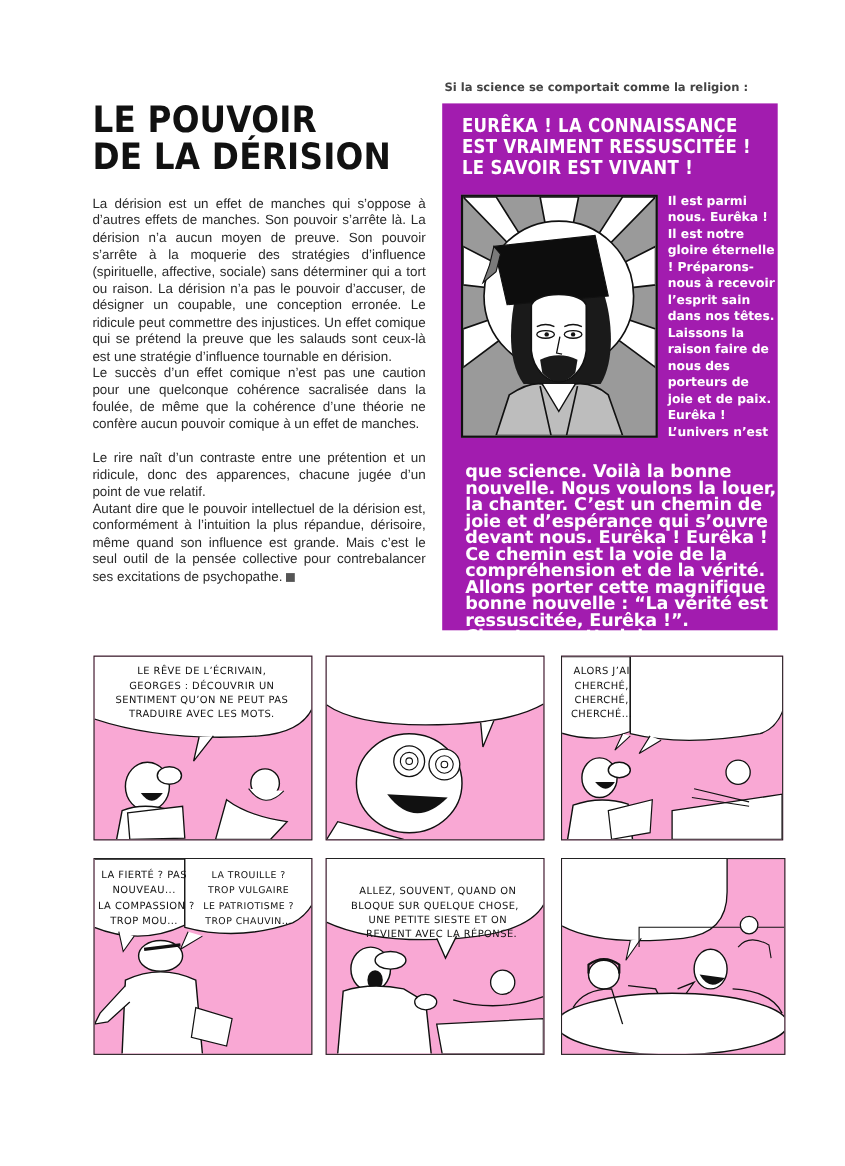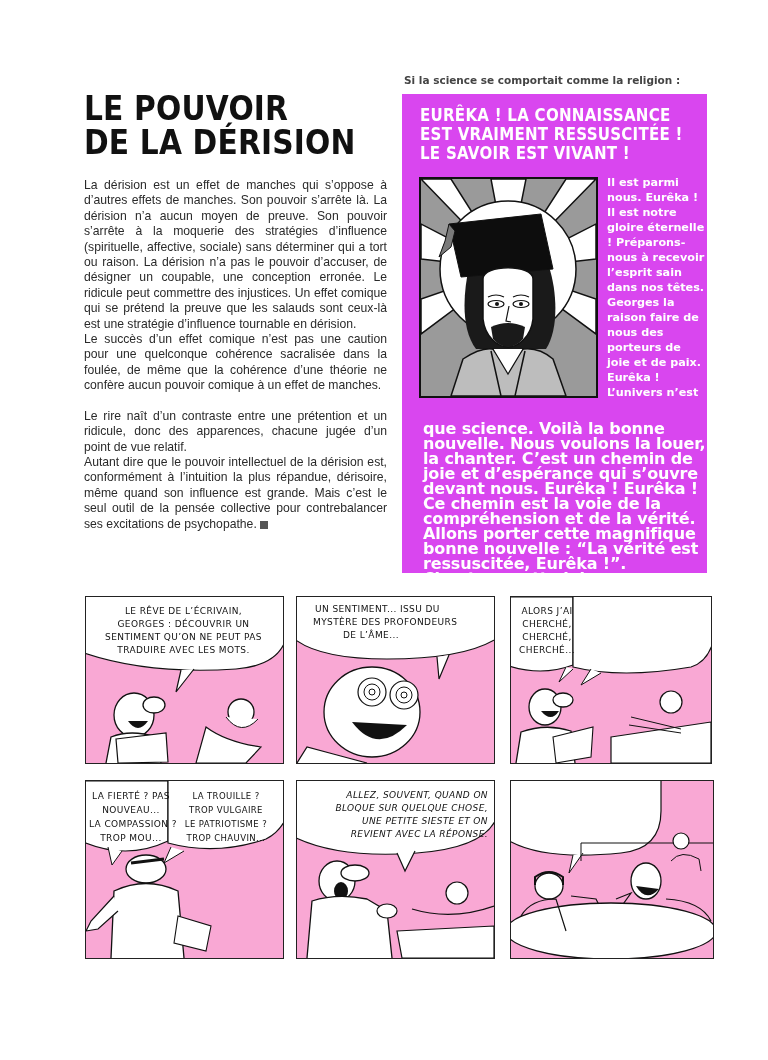--- a/index.html
+++ b/index.html
@@ -7,21 +7,21 @@
 
   .title { position: absolute; left: 84px; top: 92px; margin: 0; font-family: "DejaVu Sans", sans-serif; font-weight: bold; font-size: 33px; line-height: 34px; letter-spacing: 0.2px; color: #111; transform: scaleX(0.9); transform-origin: left top; white-space: nowrap; }
 
   .body-text { position: absolute; left: 84px; top: 178px; width: 303px; font-family: Liberation Sans, sans-serif; font-size: 12.2px; line-height: 15.4px; color: #2a2a2a; }
   .body-text p { margin: 0; text-align: justify; }
   .body-text p.gap { margin-top: 15px; }
   .end-mark { display: inline-block; width: 8px; height: 8px; background: #555; margin-left: 3px; vertical-align: -1px; }
 
   .box-kicker { position: absolute; left: 404px; top: 74px; font-family: "DejaVu Sans", sans-serif; font-weight: bold; font-size: 10.5px; color: #444; white-space: nowrap; }
 
-  .grey-box { position: absolute; left: 402px; top: 94px; width: 305px; height: 479px; background: #d946ef; }
+  .grey-box { position: absolute; left: 402px; top: 94px; width: 305px; height: 479px; background: #a21caf; }
   .box-headline { position: absolute; left: 18px; top: 12px; margin: 0; font-family: "DejaVu Sans", sans-serif; font-weight: bold; font-size: 17.5px; line-height: 19px; color: #ffffff; transform: scaleX(0.86); transform-origin: left top; white-space: nowrap; letter-spacing: 0.3px; }
 
   .jesus-frame { position: absolute; left: 17px; top: 26px; width: 175px; height: 217px; margin-top: 57px; background: #9a9a9a; border: 2px solid #111; overflow: hidden; }
   .jesus-frame svg { display: block; }
 
   .narrow-col { position: absolute; left: 205px; top: 81px; width: 98px; font-family: "DejaVu Sans", sans-serif; font-weight: bold; font-size: 11.2px; line-height: 15px; color: #fff; }
   .wide-col { position: absolute; left: 21px; top: 327px; width: 285px; font-family: "DejaVu Sans", sans-serif; font-weight: bold; font-size: 16px; line-height: 15px; color: #fff; }
   .narrow-col p, .wide-col p { margin: 0; }
   .wide-col p { letter-spacing: -0.15px; }
 
@@ -85,21 +85,21 @@
 
       <path d="M70,148 Q87,140 104,148 L102,160 Q87,176 72,160 Z" fill="#1a1a1a"></path>
 
       <path d="M30,217 L42,180 Q60,168 72,170 L87,190 L102,170 Q118,168 132,180 L145,217 Z" fill="#bdbdbd" stroke="#111" stroke-width="1.5"></path>
       <path d="M70,172 L80,217 M104,172 L94,217" stroke="#111" stroke-width="1.5" fill="none"></path>
       <path d="M72,170 L87,195 L102,170" fill="#ffffff" stroke="#111" stroke-width="1.2"></path>
     </svg>
   </div>
 
   <div class="narrow-col">
-    <p>Il est parmi nous. Eurêka ! Il est notre gloire éternelle ! Préparons-nous à recevoir l’esprit sain dans nos têtes. Georges la raison faire de nous des porteurs de joie et de paix. Eurêka ! L’univers n’est</p>
+    <p>Il est parmi nous. Eurêka ! Il est notre gloire éternelle ! Préparons-nous à recevoir l’esprit sain dans nos têtes. Laissons la raison faire de nous des porteurs de joie et de paix. Eurêka ! L’univers n’est</p>
   </div>
   <div class="wide-col">
     <p>que science. Voilà la bonne nouvelle. Nous voulons la louer, la chanter. C’est un chemin de joie et d’espérance qui s’ouvre devant nous. Eurêka ! Eurêka ! Ce chemin est la voie de la compréhension et de la vérité. Allons porter cette magnifique bonne nouvelle : “La vérité est ressuscitée, Eurêka !”. Chantons cette joie merveilleuse qui habite notre tête ! Eurêka ! Eurêka ! Eurêka ! Eurêka !</p>
   </div>
 </div>
 
 <div class="comic-panel" style="left:85px; top:596px; width:197px; height:166px;">
   <svg class="art" width="197" height="166">
     <path d="M-5,0 L-5,55 Q60,78 150,72 Q200,68 202,30 L202,0" fill="#fff" stroke="#111" stroke-width="1.2"></path>
     <path d="M95,73 L90,95 L108,72" fill="#fff" stroke="#111" stroke-width="1.2"></path>
@@ -127,25 +127,20 @@
     <ellipse cx="75" cy="115" rx="48" ry="45" fill="#fff" stroke="#111" stroke-width="1.3"></ellipse>
     <circle cx="75" cy="95" r="14" fill="#fff" stroke="#111" stroke-width="1.2"></circle>
     <circle cx="75" cy="95" r="8" fill="none" stroke="#111" stroke-width="1"></circle>
     <circle cx="75" cy="95" r="3" fill="none" stroke="#111" stroke-width="1"></circle>
     <circle cx="107" cy="98" r="14" fill="#fff" stroke="#111" stroke-width="1.2"></circle>
     <circle cx="107" cy="98" r="8" fill="none" stroke="#111" stroke-width="1"></circle>
     <circle cx="107" cy="98" r="3" fill="none" stroke="#111" stroke-width="1"></circle>
     <path d="M55,125 Q80,158 110,128 Z" fill="#111"></path>
     <path d="M0,166 L10,150 L40,158 L70,166" fill="#fff" stroke="#111" stroke-width="1.2"></path>
   </svg>
-  <div class="bubble" style="left:8px; top:6px; width:180px; text-align:left;">
-    <span style="padding-left:10px;">Un sentiment... issu du</span>
-    <span style="padding-left:8px;">mystère des profondeurs</span>
-    <span style="padding-left:38px;">de l’âme...</span>
-  </div>
 </div>
 
 <div class="comic-panel" style="left:510px; top:596px; width:200px; height:166px;">
   <svg class="art" width="200" height="166">
     <path d="M-5,0 L-5,68 Q30,80 62,68 L62,0 Z" fill="#fff" stroke="#111" stroke-width="1.2"></path>
     <path d="M62,0 L62,70 Q110,82 180,70 Q205,62 205,20 L205,0" fill="#fff" stroke="#111" stroke-width="1.2"></path>
     <path d="M55,70 L48,85 L62,72" fill="#fff" stroke="#111" stroke-width="1"></path>
     <path d="M80,72 L70,88 L90,76" fill="#fff" stroke="#111" stroke-width="1"></path>
     <ellipse cx="34" cy="110" rx="16" ry="18" fill="#fff" stroke="#111" stroke-width="1.3"></ellipse>
     <ellipse cx="52" cy="103" rx="10" ry="7" fill="#fff" stroke="#111" stroke-width="1.3"></ellipse>
@@ -196,21 +191,21 @@
     <path d="M100,72 L108,90 L118,70" fill="#fff" stroke="#111" stroke-width="1.2"></path>
     <ellipse cx="40" cy="100" rx="18" ry="20" fill="#fff" stroke="#111" stroke-width="1.3"></ellipse>
     <ellipse cx="58" cy="92" rx="14" ry="8" fill="#fff" stroke="#111" stroke-width="1.3"></ellipse>
     <ellipse cx="44" cy="110" rx="7" ry="9" fill="#111"></ellipse>
     <path d="M10,177 L15,120 Q40,112 70,118 L90,130 L95,177" fill="#fff" stroke="#111" stroke-width="1.3"></path>
     <ellipse cx="90" cy="130" rx="10" ry="7" fill="#fff" stroke="#111" stroke-width="1.2"></ellipse>
     <circle cx="160" cy="112" r="11" fill="#fff" stroke="#111" stroke-width="1.2"></circle>
     <path d="M115,128 Q155,140 197,125" fill="none" stroke="#111" stroke-width="1.2"></path>
     <path d="M100,150 L197,145 L197,177 L105,177 Z" fill="#fff" stroke="#111" stroke-width="1.2"></path>
   </svg>
-  <div class="bubble" style="left:6px; top:8px; width:185px; text-align:right;font-style:italic;">
+  <div class="bubble" style="left:6px; top:24px; width:185px; text-align:center;">
     <span style="padding-left:5px;">Allez, souvent, quand on</span>
     <span>bloque sur quelque chose,</span>
     <span style="padding-left:5px;">une petite sieste et on</span>
     <span style="padding-left:12px;">revient avec la réponse.</span>
   </div>
 </div>
 
 <div class="comic-panel" style="left:510px; top:780px; width:202px; height:177px;">
   <svg class="art" width="202" height="177">
     <path d="M-5,0 L-5,58 Q30,80 110,72 Q150,68 150,30 L150,0" fill="#fff" stroke="#111" stroke-width="1.2"></path>

